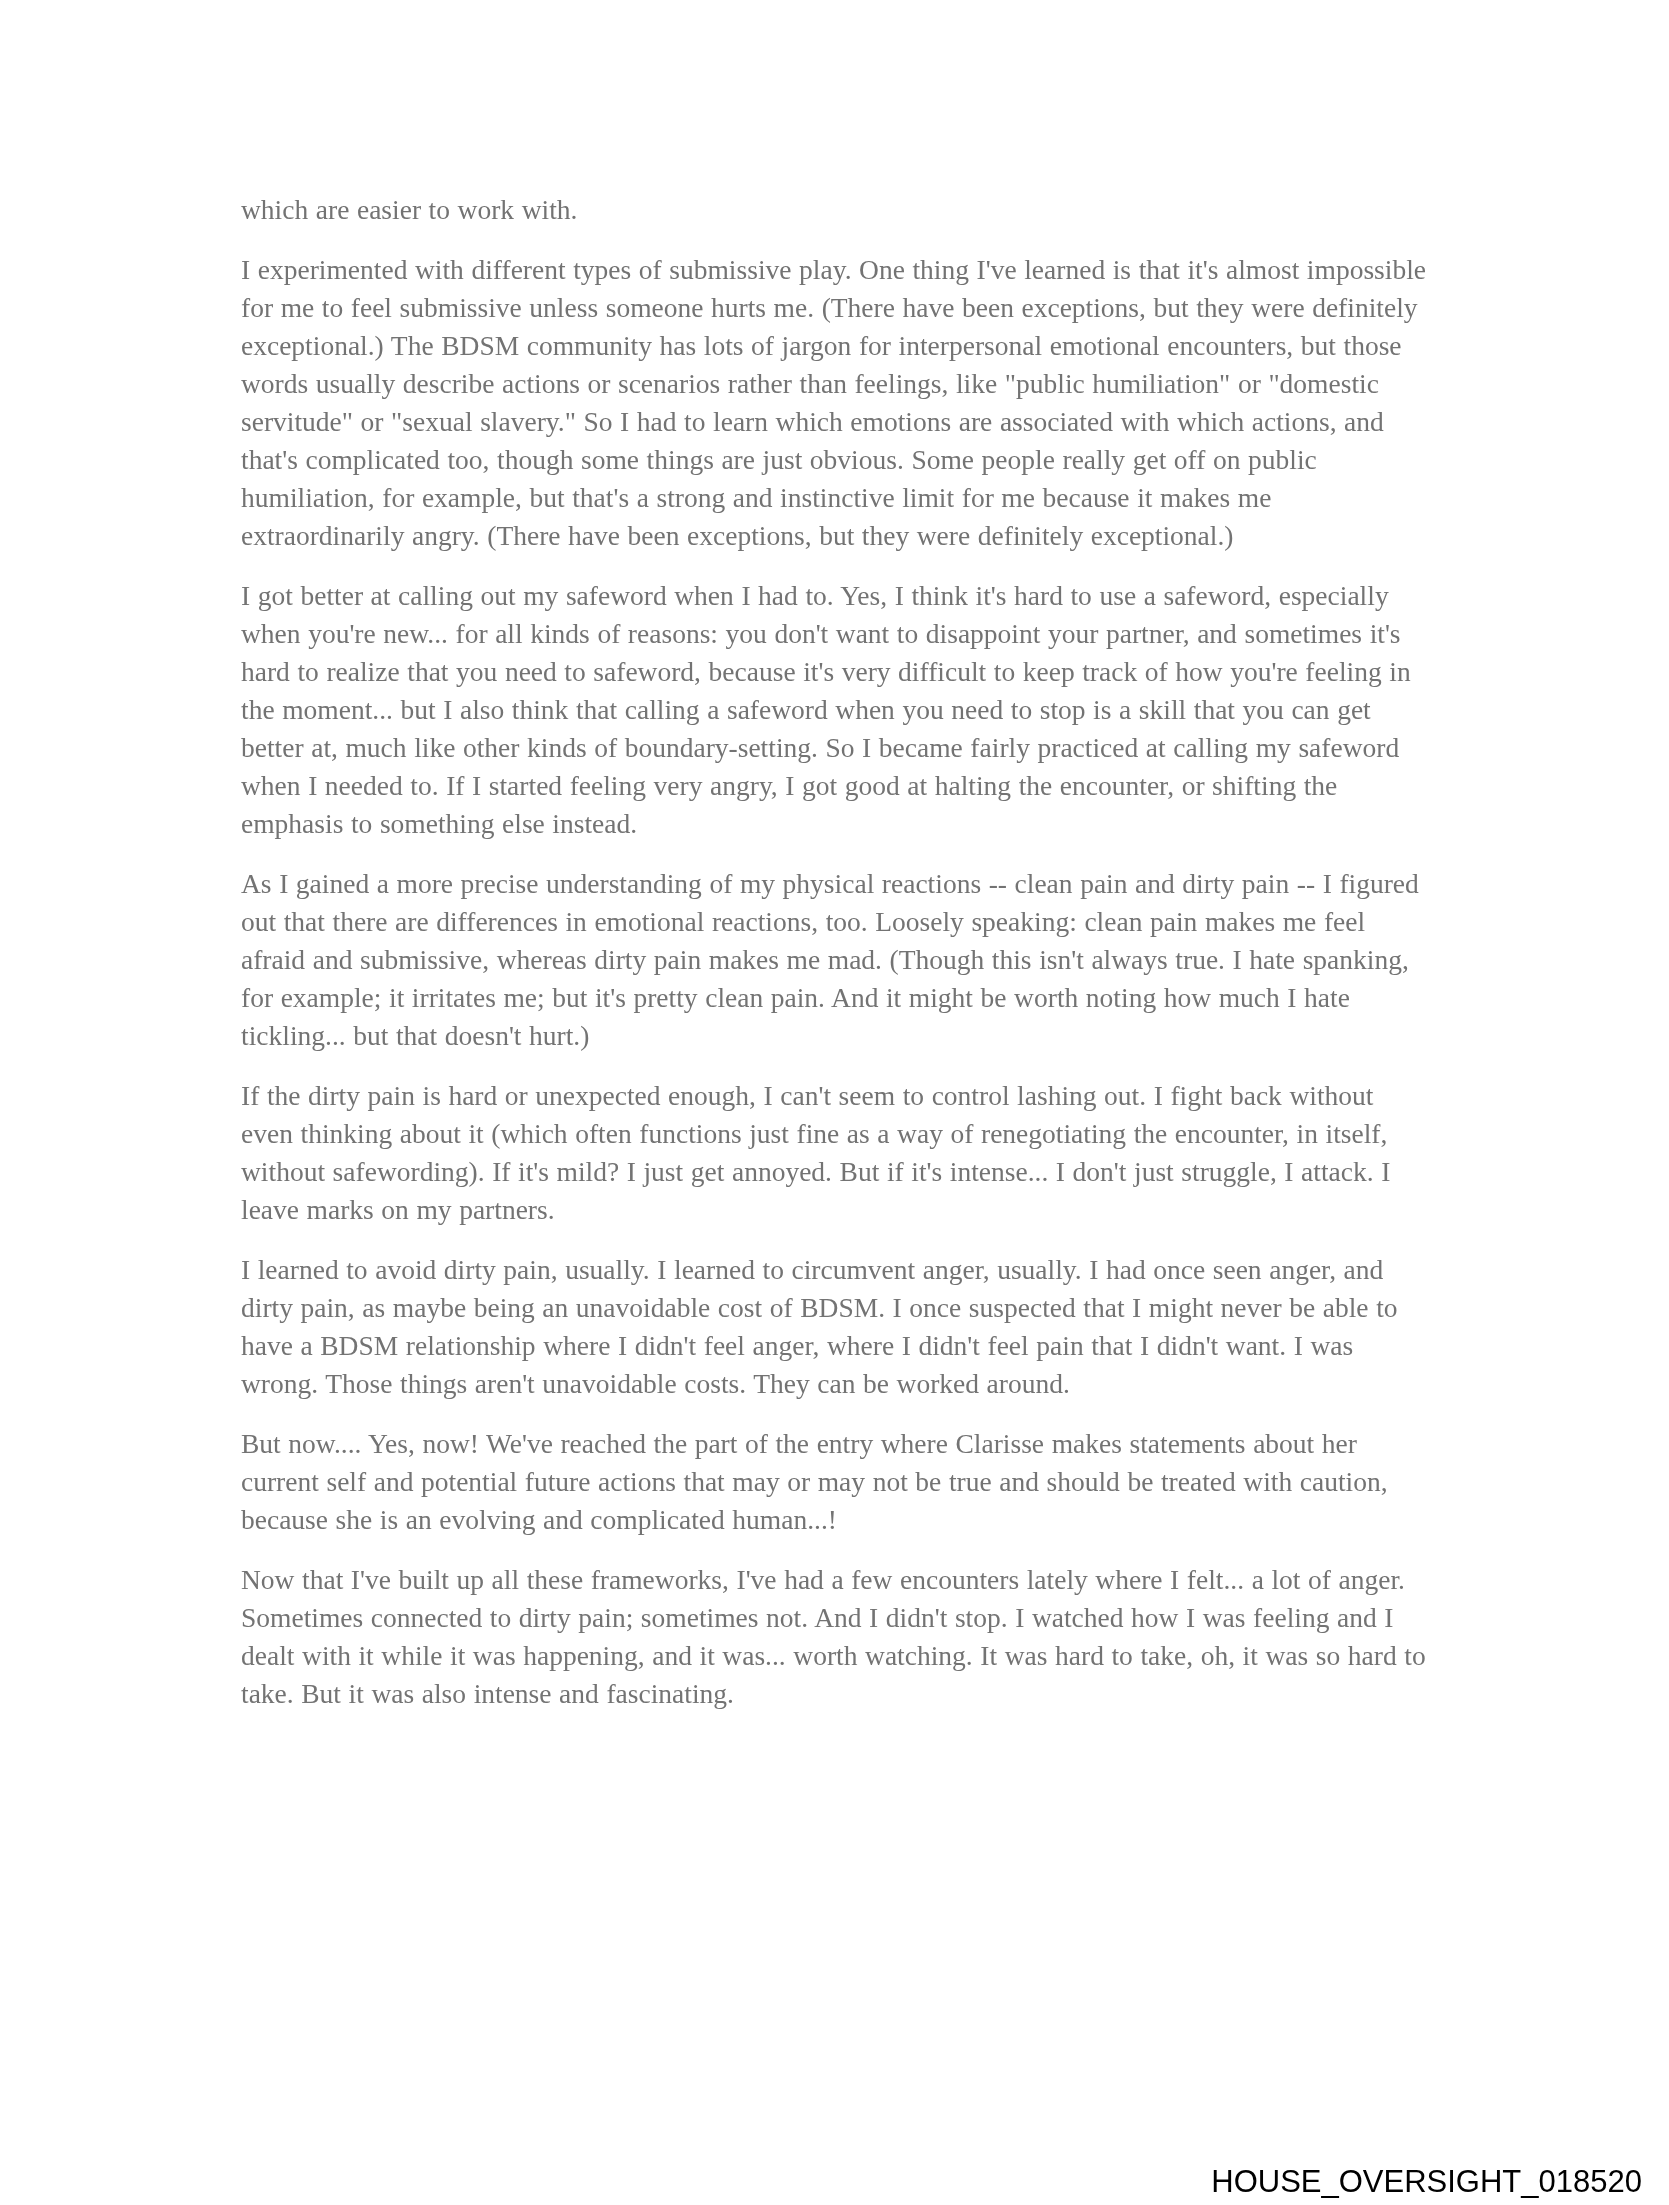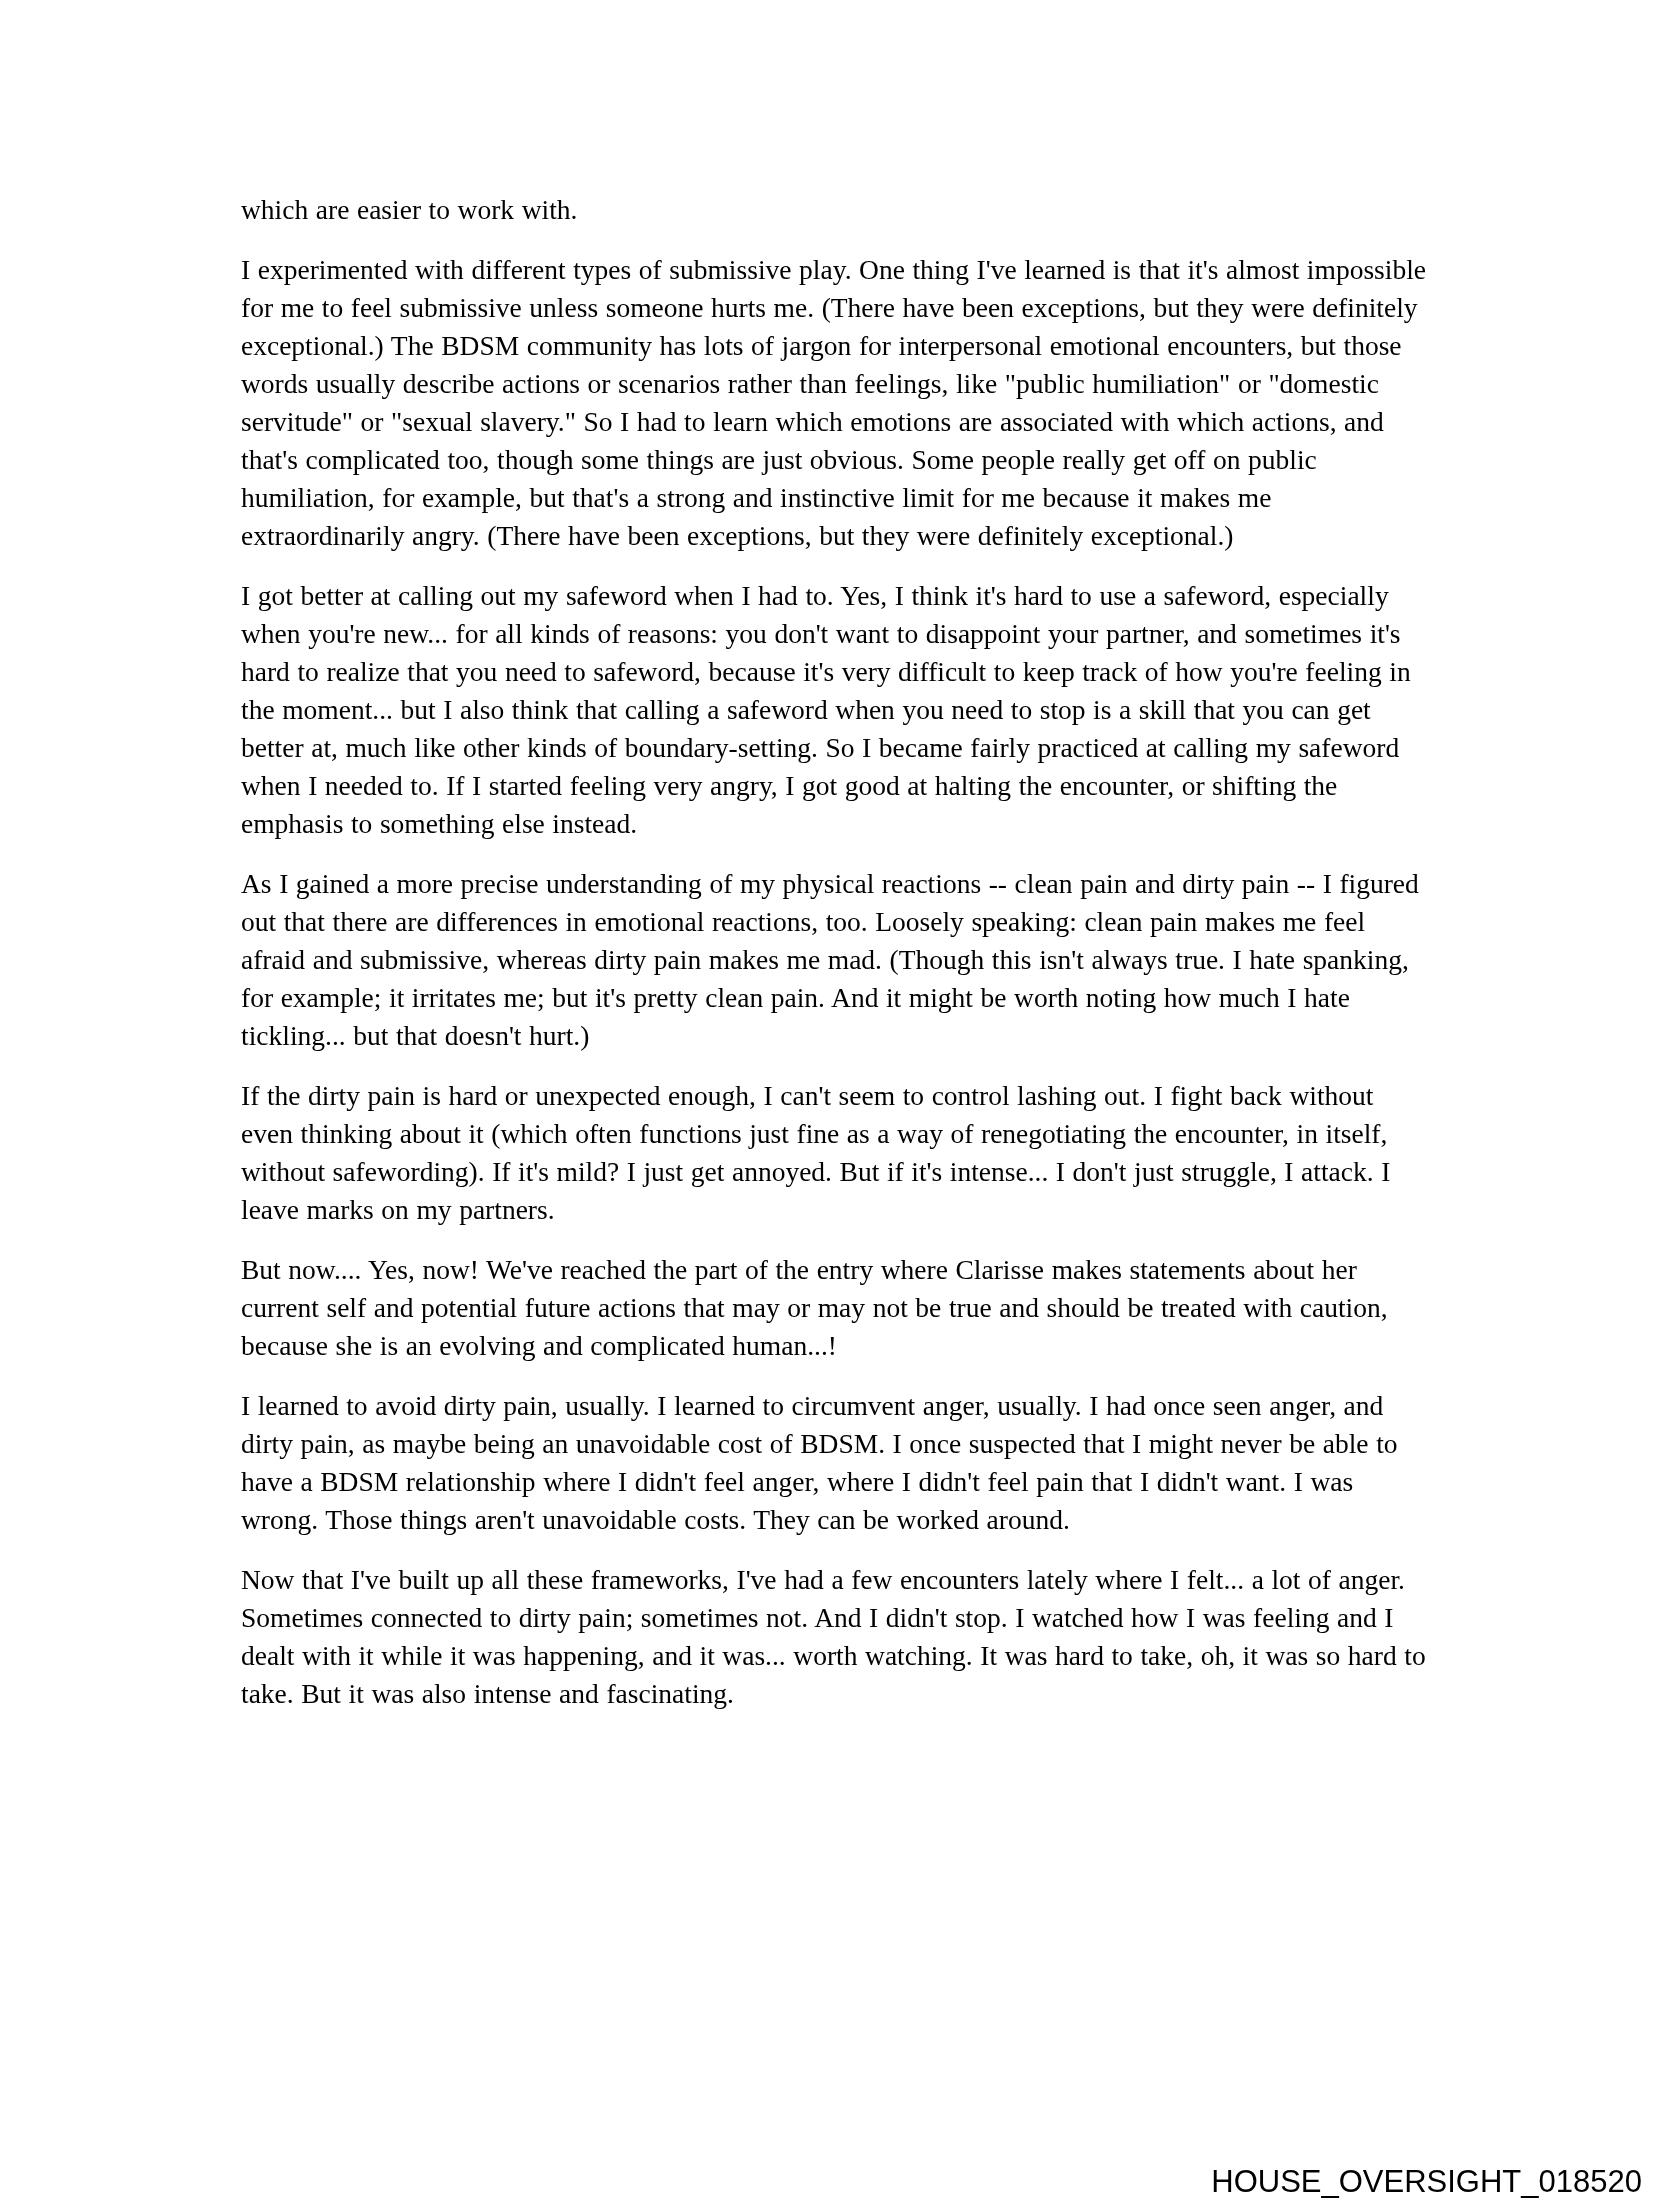--- a/index.html
+++ b/index.html
@@ -21,21 +21,21 @@
     left: 241px;
     top: 191px;
     width: 1188px;
   }
   .doc-body p {
     margin: 0 0 22px 0;
     padding: 0;
     font-size: 27.5px;
     line-height: 38px;
     text-align: left;
-    color: #000000;
+    color: #737373;
     word-spacing: 0.7px;
   }
   .bates-stamp {
     position: absolute;
     right: 27px;
     bottom: 7.9px;
     font-family: "Liberation Sans", "DejaVu Sans", sans-serif;
     font-size: 31px;
     line-height: 1;
     color: #000000;
@@ -46,21 +46,21 @@
 <body>
 
 <div class="page">
 
   <div class="doc-body">
     <p>which are easier to work with.</p>
     <p>I experimented with different types of submissive play. One thing I've learned is that it's almost impossible for me to feel submissive unless someone hurts me. (There have been exceptions, but they were definitely exceptional.) The BDSM community has lots of jargon for interpersonal emotional encounters, but those words usually describe actions or scenarios rather than feelings, like "public humiliation" or "domestic servitude" or "sexual slavery." So I had to learn which emotions are associated with which actions, and that's complicated too, though some things are just obvious. Some people really get off on public humiliation, for example, but that's a strong and instinctive limit for me because it makes me extraordinarily angry. (There have been exceptions, but they were definitely exceptional.)</p>
     <p>I got better at calling out my safeword when I had to. Yes, I think it's hard to use a safeword, especially when you're new... for all kinds of reasons: you don't want to disappoint your partner, and sometimes it's hard to realize that you need to safeword, because it's very difficult to keep track of how you're feeling in the moment... but I also think that calling a safeword when you need to stop is a skill that you can get better at, much like other kinds of boundary-setting. So I became fairly practiced at calling my safeword when I needed to. If I started feeling very angry, I got good at halting the encounter, or shifting the emphasis to something else instead.</p>
     <p>As I gained a more precise understanding of my physical reactions -- clean pain and dirty pain -- I figured out that there are differences in emotional reactions, too. Loosely speaking: clean pain makes me feel afraid and submissive, whereas dirty pain makes me mad. (Though this isn't always true. I hate spanking, for example; it irritates me; but it's pretty clean pain. And it might be worth noting how much I hate tickling... but that doesn't hurt.)</p>
     <p>If the dirty pain is hard or unexpected enough, I can't seem to control lashing out. I fight back without even thinking about it (which often functions just fine as a way of renegotiating the encounter, in itself, without safewording). If it's mild? I just get annoyed. But if it's intense... I don't just struggle, I attack. I leave marks on my partners.</p>
+    <p>I learned to avoid dirty pain, usually. I learned to circumvent anger, usually. I had once seen anger, and dirty pain, as maybe being an unavoidable cost of BDSM. I once suspected that I might never be able to have a BDSM relationship where I didn't feel anger, where I didn't feel pain that I didn't want. I was wrong. Those things aren't unavoidable costs. They can be worked around.</p>
     <p>But now.... Yes, now! We've reached the part of the entry where Clarisse makes statements about her current self and potential future actions that may or may not be true and should be treated with caution, because she is an evolving and complicated human...!</p>
-    <p>I learned to avoid dirty pain, usually. I learned to circumvent anger, usually. I had once seen anger, and dirty pain, as maybe being an unavoidable cost of BDSM. I once suspected that I might never be able to have a BDSM relationship where I didn't feel anger, where I didn't feel pain that I didn't want. I was wrong. Those things aren't unavoidable costs. They can be worked around.</p>
     <p>Now that I've built up all these frameworks, I've had a few encounters lately where I felt... a lot of anger. Sometimes connected to dirty pain; sometimes not. And I didn't stop. I watched how I was feeling and I dealt with it while it was happening, and it was... worth watching. It was hard to take, oh, it was so hard to take. But it was also intense and fascinating.</p>
   </div>
 
   <div class="bates-stamp">HOUSE_OVERSIGHT_018520</div>
 
 </div>
 
 
 </body></html>

